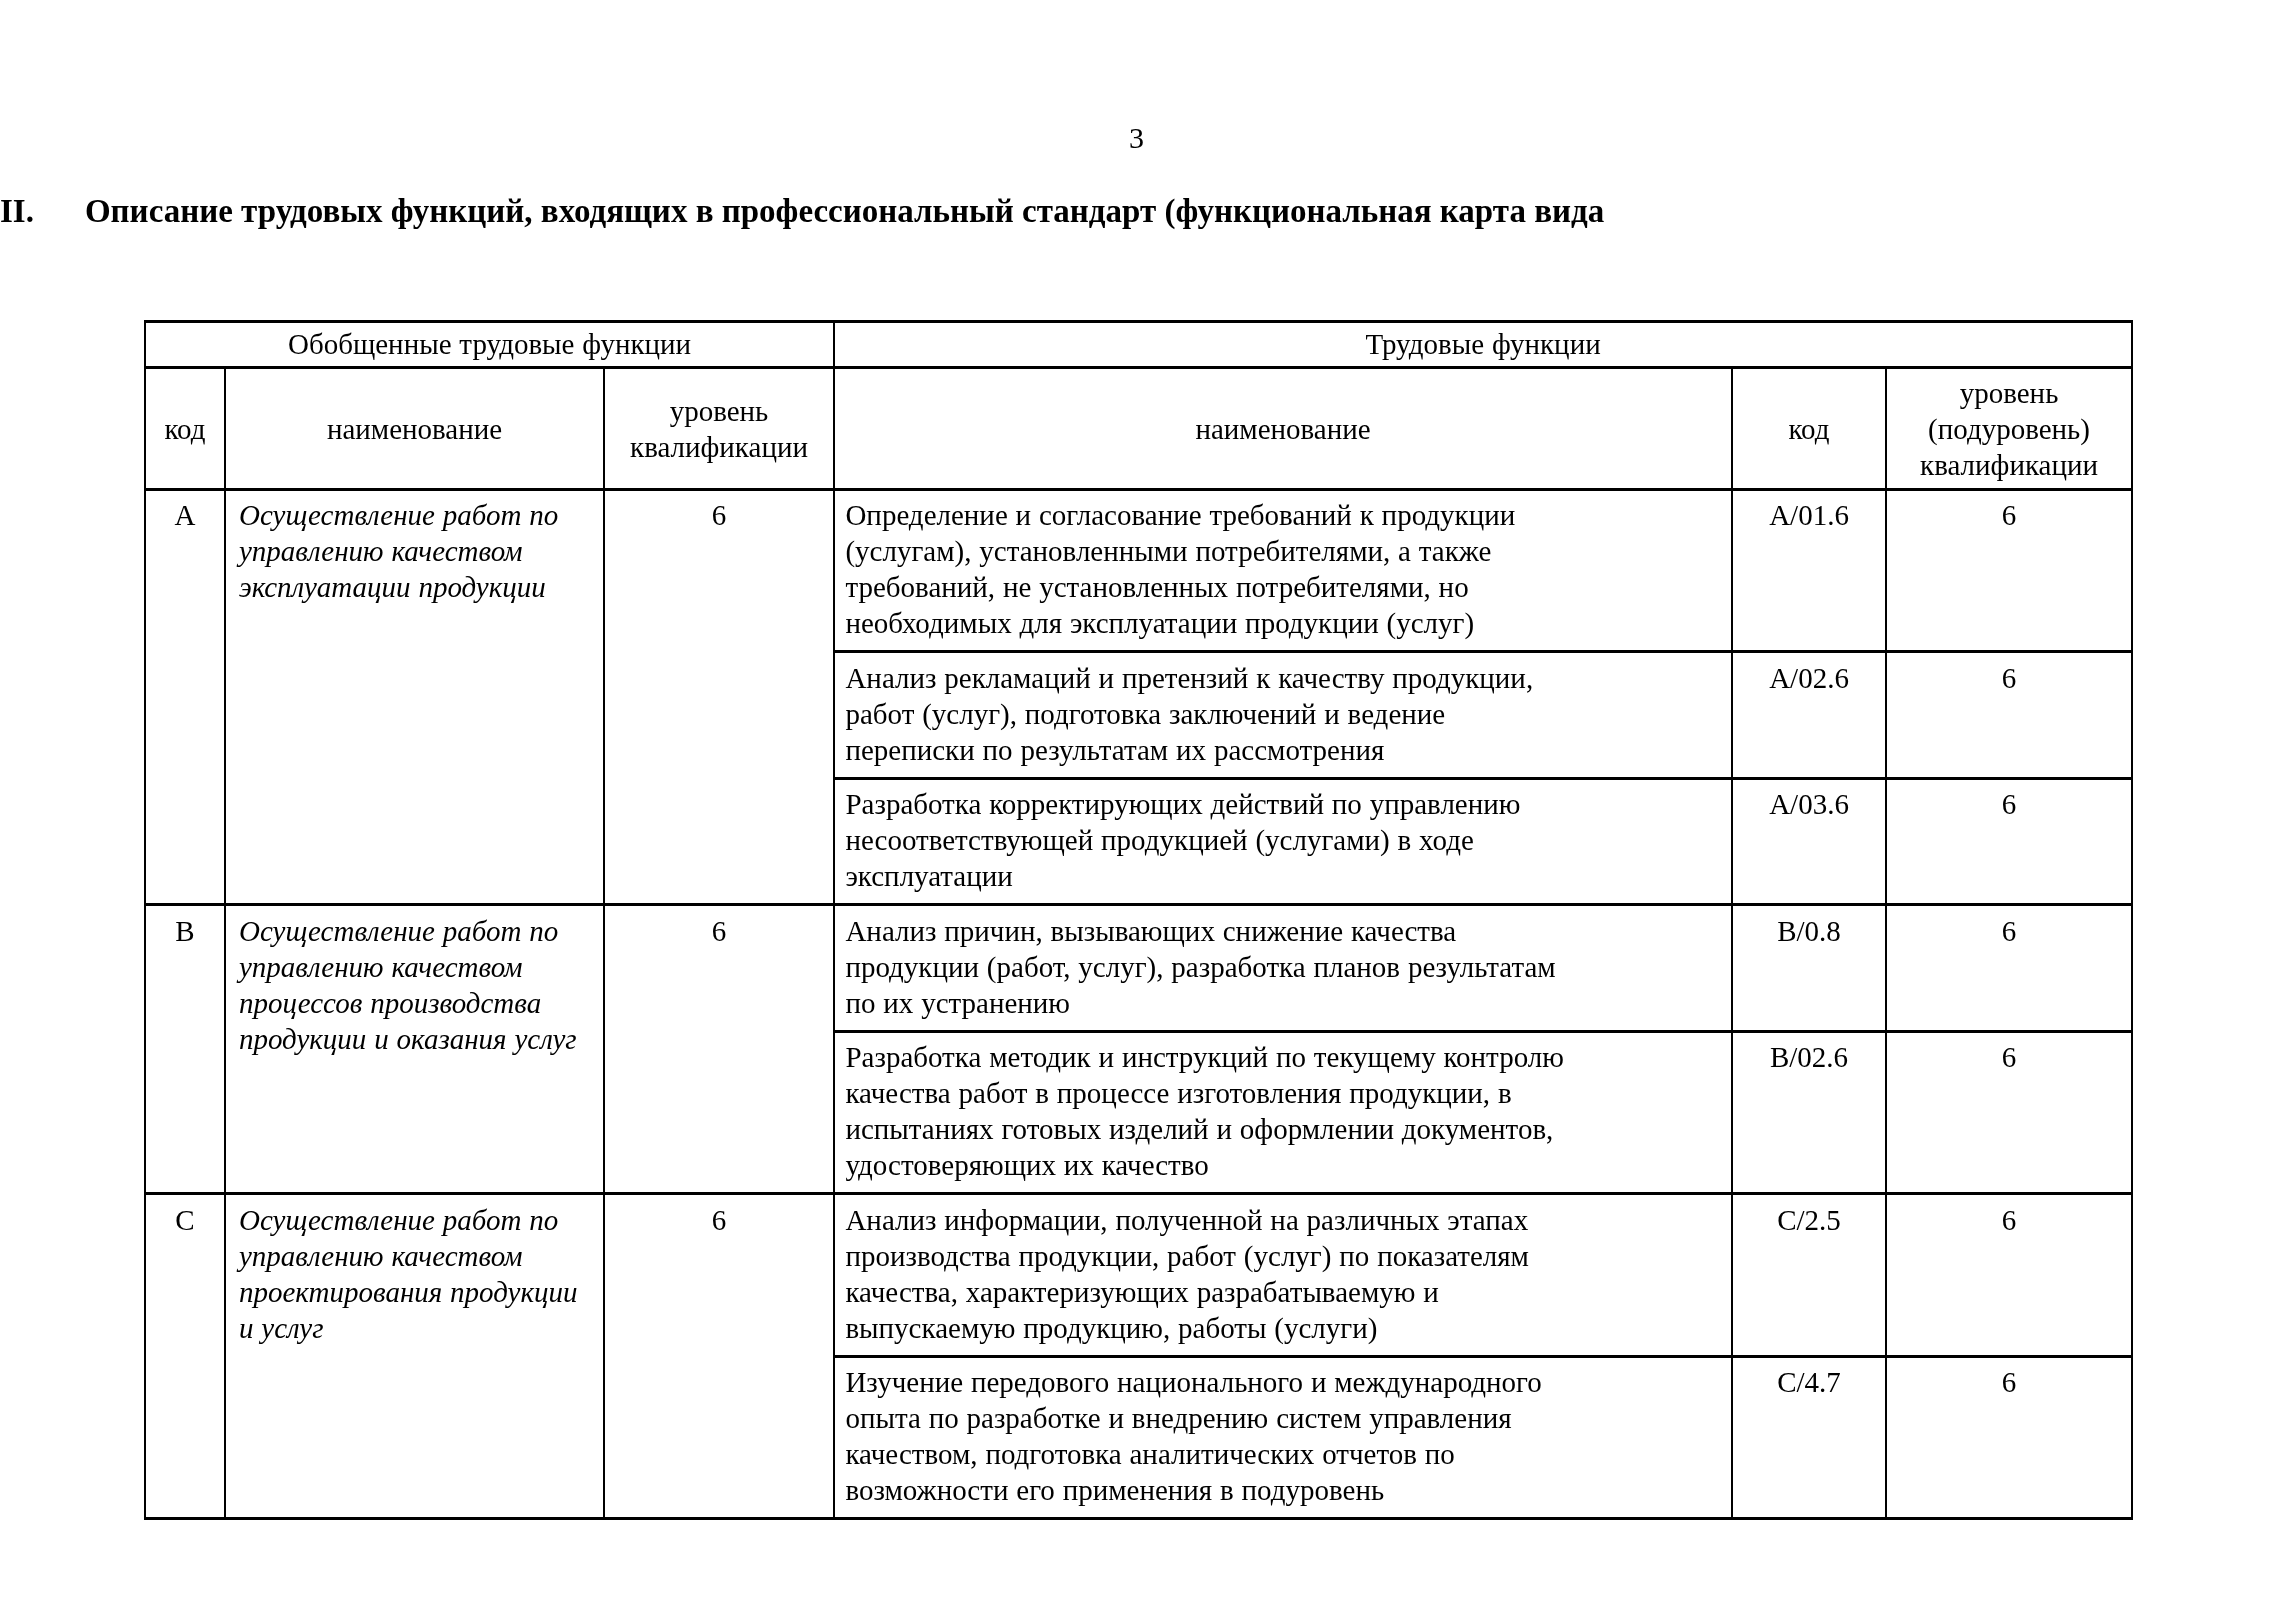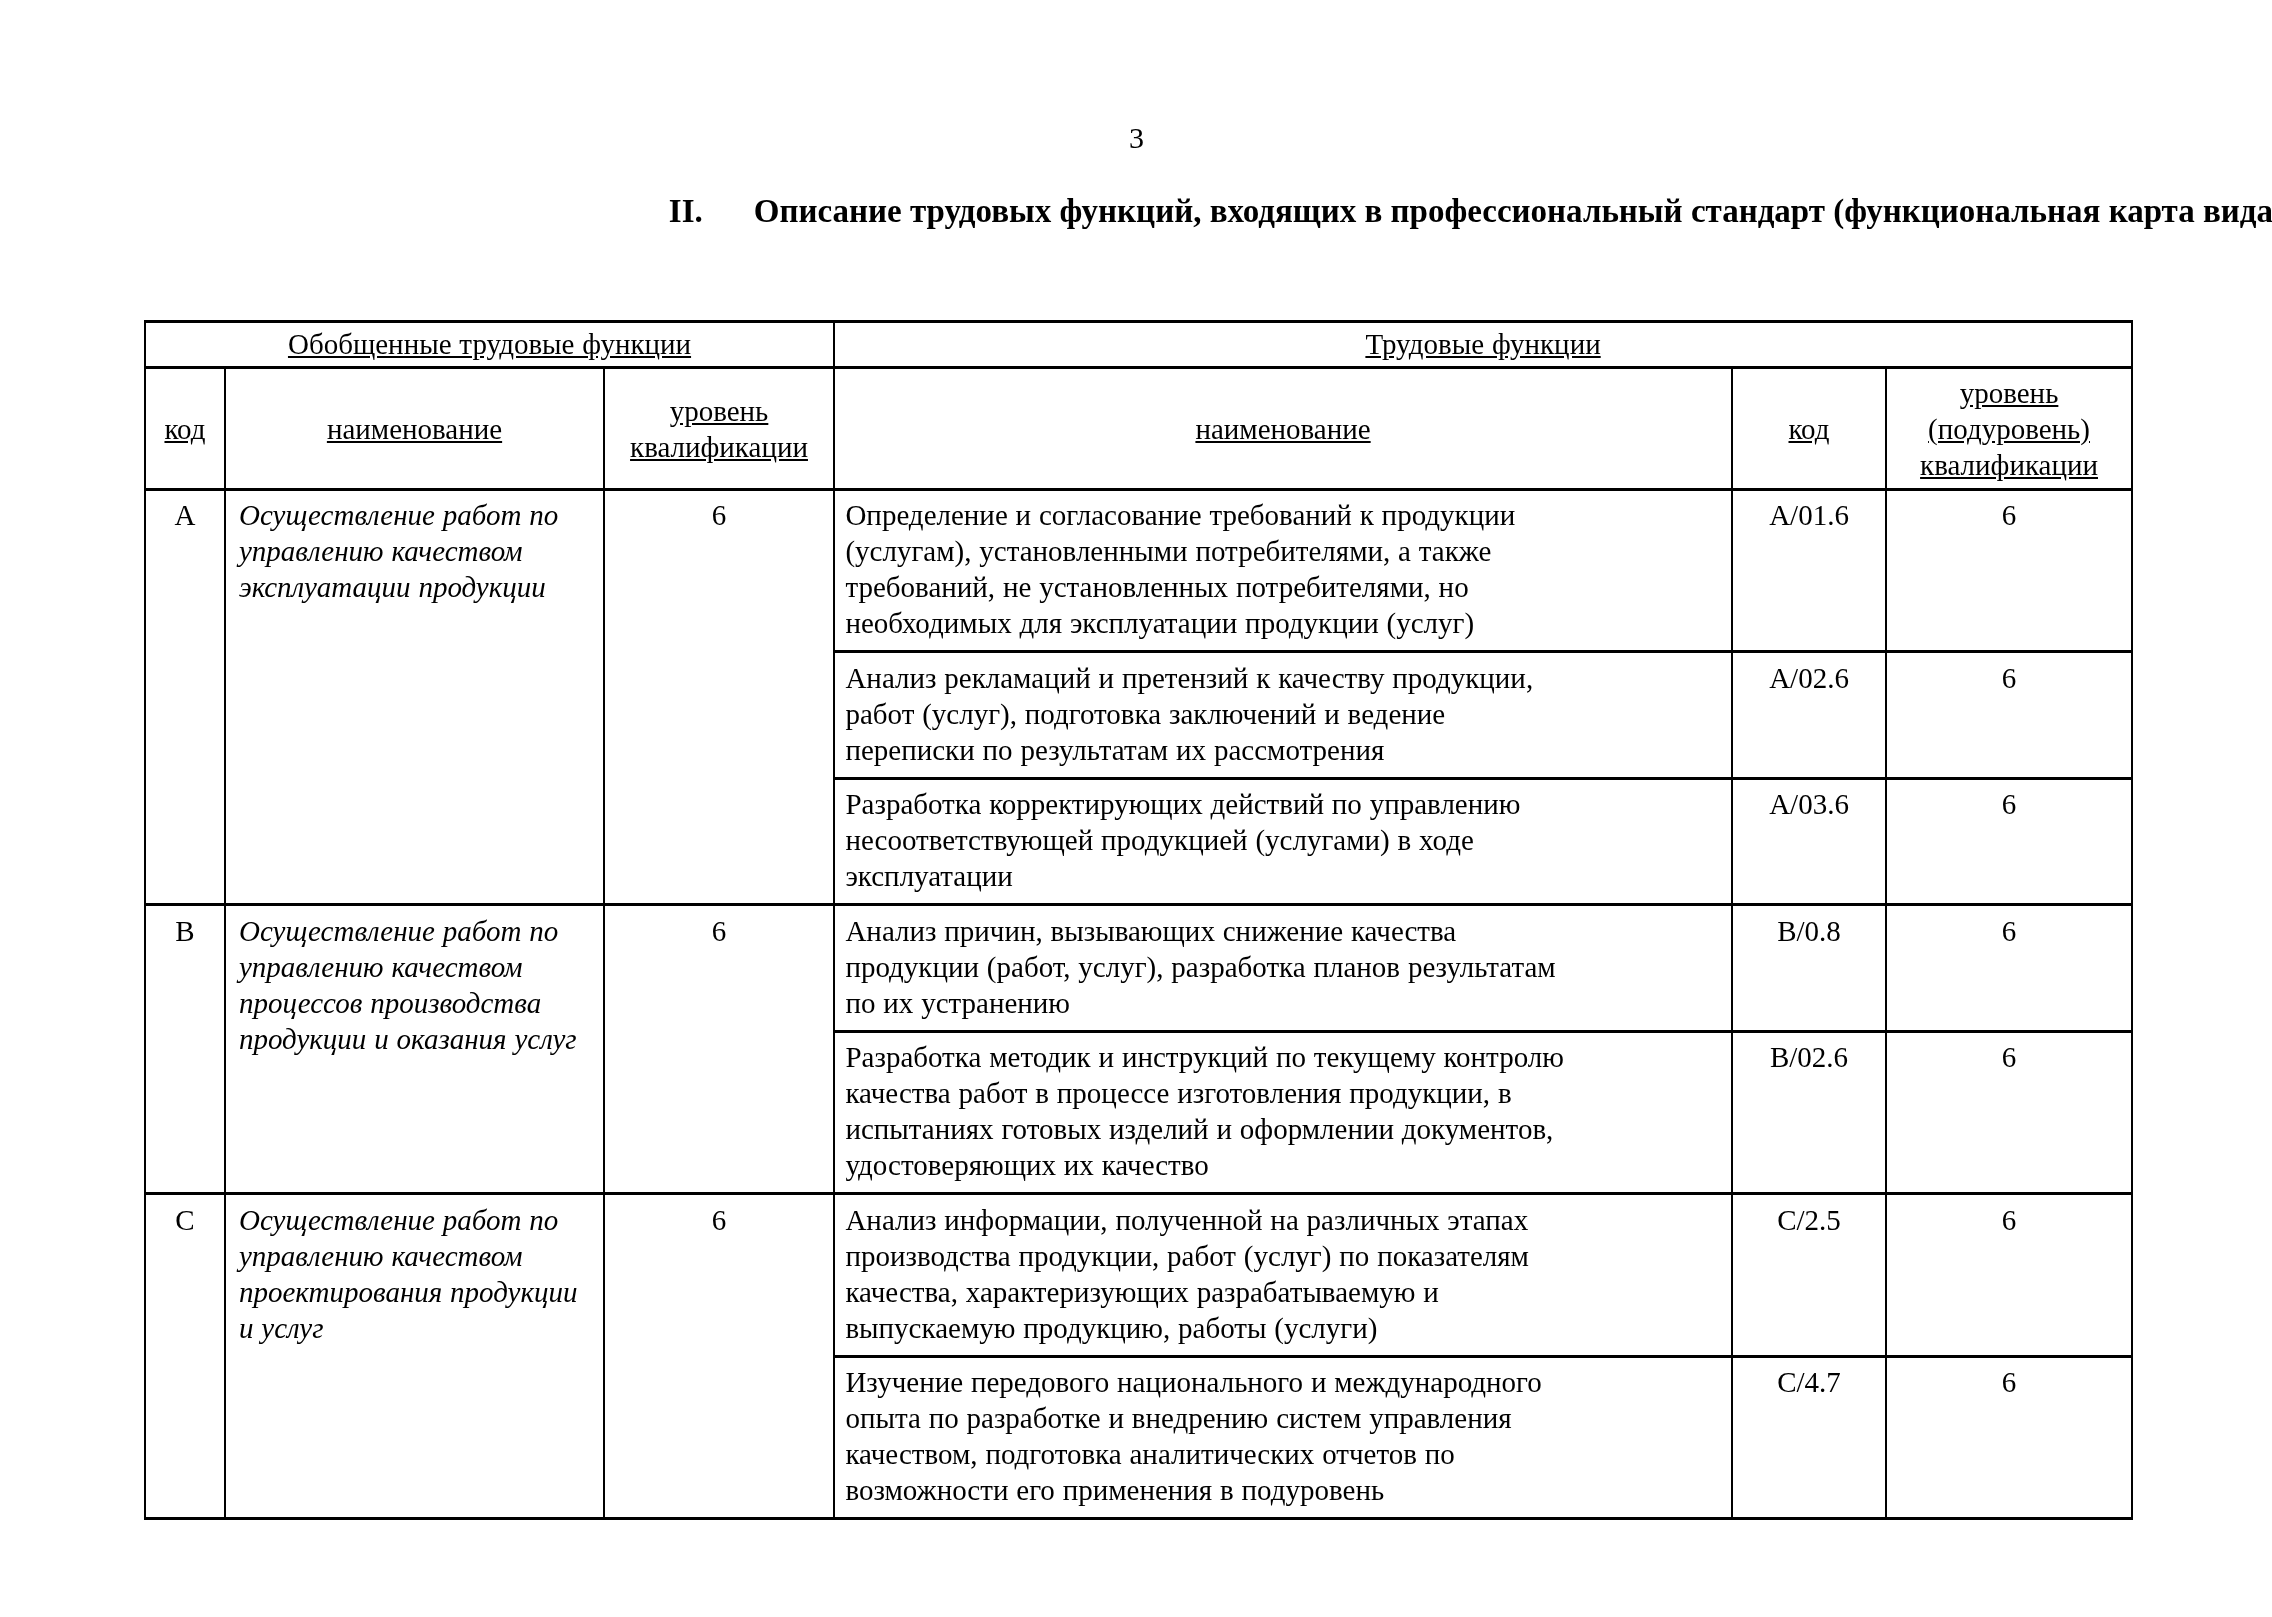--- a/index.html
+++ b/index.html
@@ -11,21 +11,21 @@
     position:relative;
   }
   .page-number{
     padding-top:122px;
     text-align:center;
     font-size:30px;
     line-height:32px;
   }
   .heading{
     margin-top:24.6px;
-    text-align:right;
+    text-align:left;
     font-weight:bold;
     font-size:33px;
     line-height:65px;
   }
   .heading .heading-num{margin-right:51px;}
   table.fmap{
     margin:76px 0 0 144px;
     width:1986px;
     border-collapse:collapse;
     table-layout:fixed;
@@ -37,21 +37,20 @@
     border-right:2.6px solid #000;
     font-size:29px;
     font-weight:normal;
     word-spacing:0.6px;
   }
   thead th{
     text-align:center;
     vertical-align:middle;
     line-height:36px;
     padding:5.2px 6.5px;
-    text-decoration:underline;
   }
   tr.group-header-row th{padding:3.9px 6.5px;}
   tbody td{
     vertical-align:top;
     line-height:36px;
     padding:6.5px 7.8px 9px 7.8px;
   }
   .c{text-align:center;}
   td.gtf-name{padding:6.5px 13px 9px 13px;font-style:italic;}
   td.tf-name{padding:6.5px 152px 9px 10.4px;}

